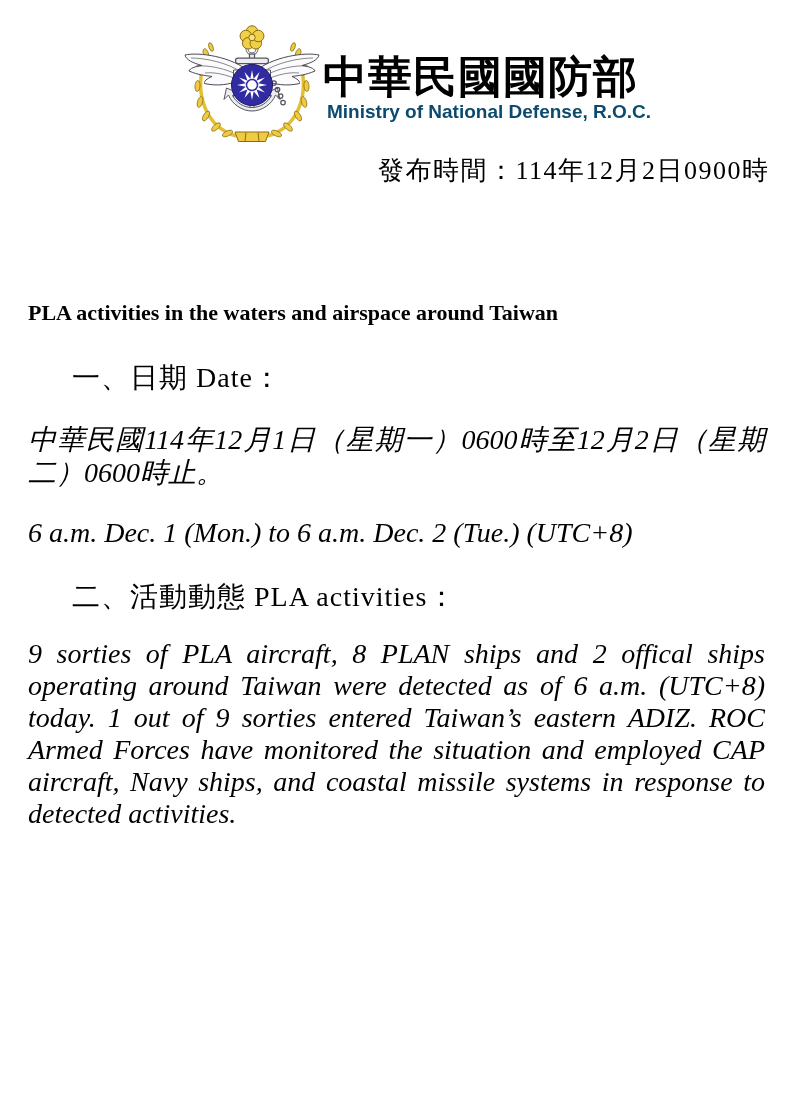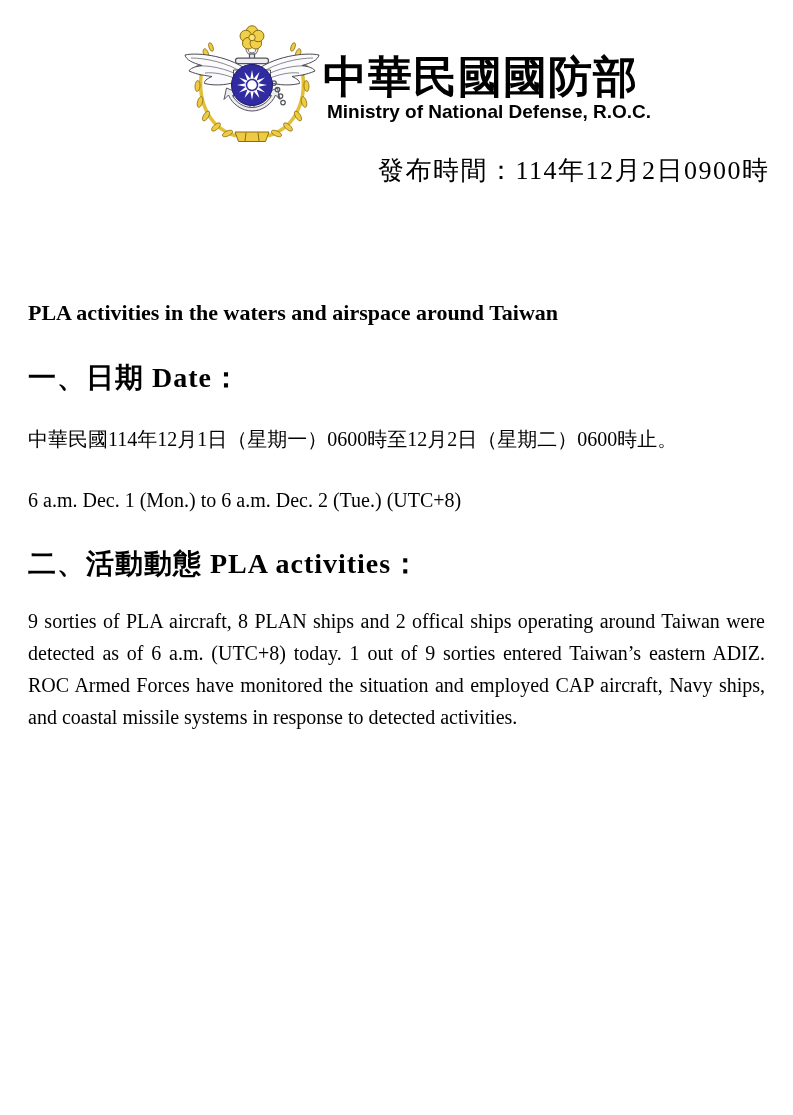--- a/index.html
+++ b/index.html
@@ -30,21 +30,21 @@
     letter-spacing: 1px;
     white-space: nowrap;
   }
   .org-en {
     position: absolute;
     left: 327px;
     top: 101px;
     font-family: "Liberation Sans", "DejaVu Sans", sans-serif;
     font-size: 19px;
     font-weight: 700;
-    color: #000000;
+    color: #0c4a6e;
     white-space: nowrap;
   }
   .release {
     position: absolute;
     left: 378px;
     top: 153px;
     font-size: 26px;
     line-height: 36px;
   }
   .release .zh { letter-spacing: 1.5px; white-space: nowrap; }
@@ -66,29 +66,31 @@
   }
   .title-en {
     text-align: left;
     font-size: 22px;
     font-weight: 700;
     line-height: 34px;
   }
   .sec-heading {
     margin-top: 31px;
     font-size: 28px;
-    font-weight: 700;
+    font-weight: 400;
     letter-spacing: 1px;
     line-height: 34px;
+    margin-left: 44px;
   }
   .para {
     margin-top: 28px;
-    font-size: 20px;
+    font-size: 28px;
     line-height: 33px;
     text-align: justify;
+    font-style: italic;
   }
   .para.en { line-height: 32px; }
   .para.single { text-align: left; }
   .sec2-gap { margin-top: 24px; }
 </style>
 </head>
 <body>
 
 <div class="page">
 

